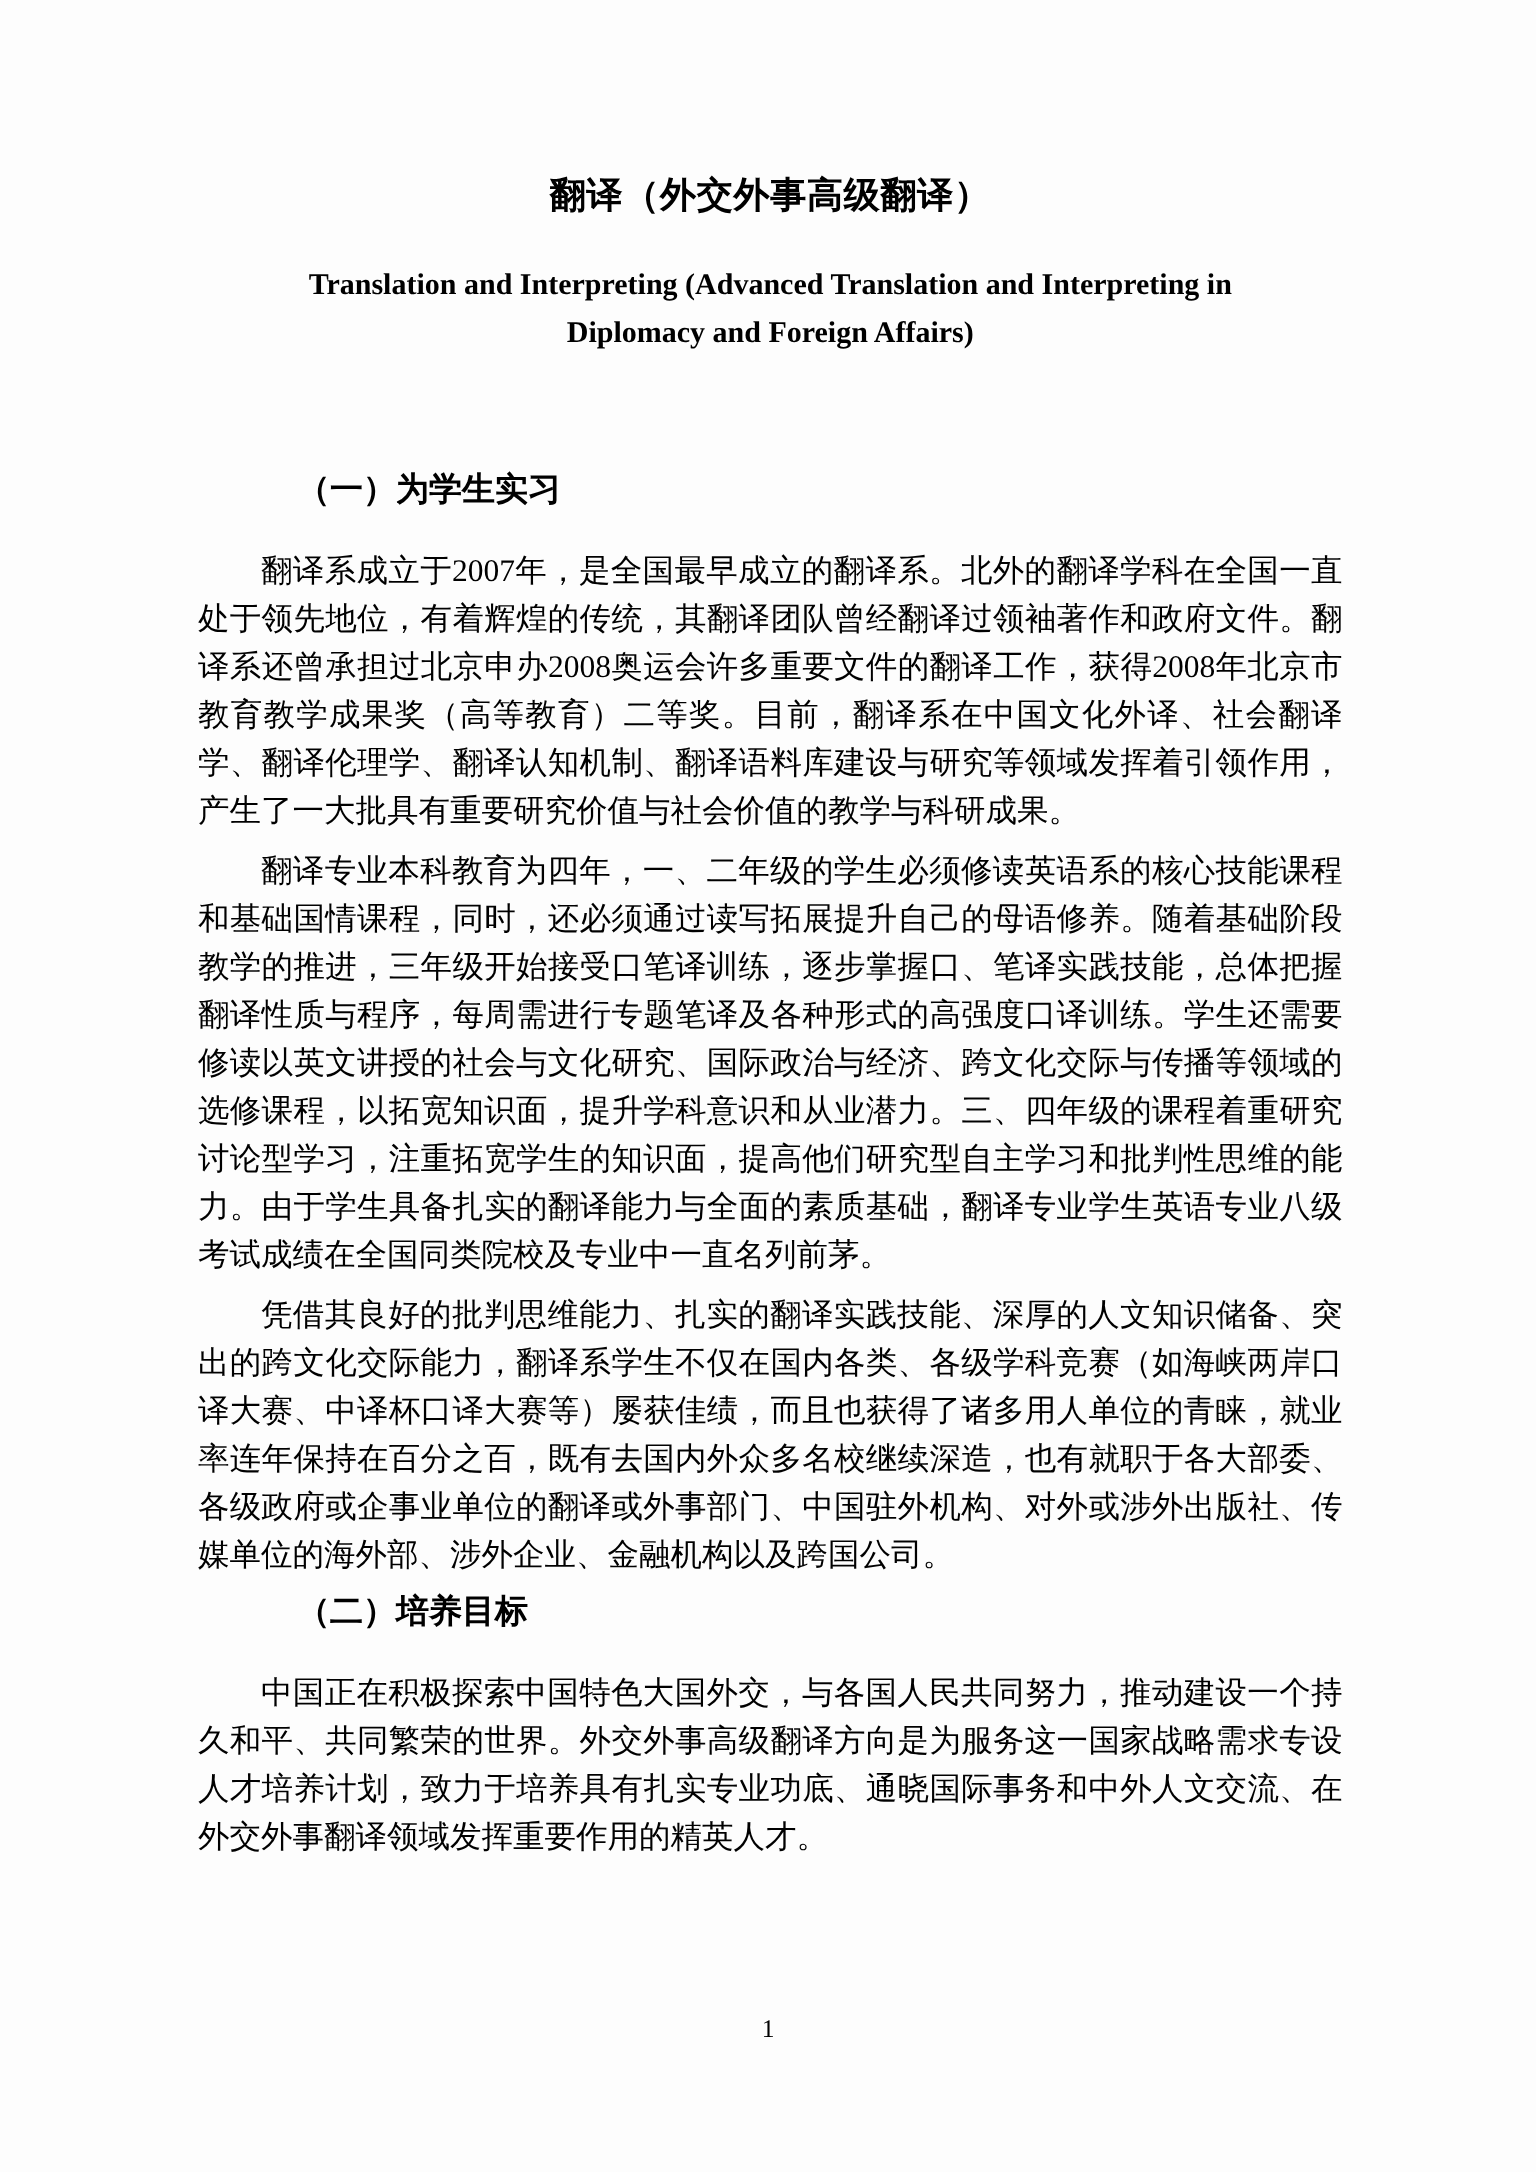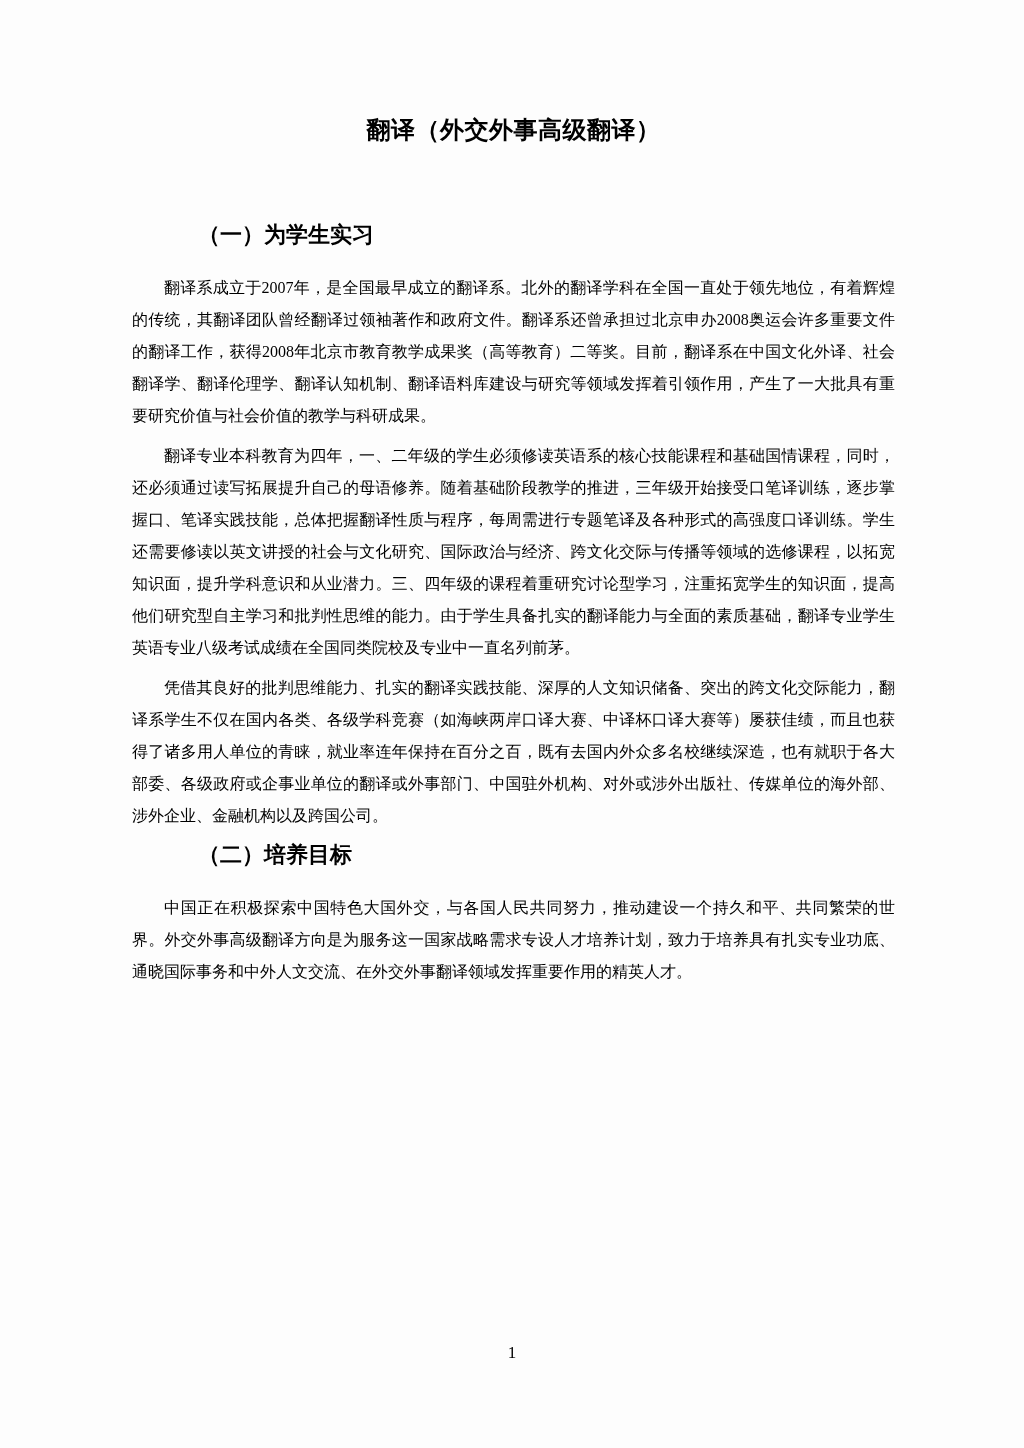--- a/index.html
+++ b/index.html
@@ -48,21 +48,21 @@
     margin-bottom: 22px;
   }
   .sec-heading.first {
     margin-top: 74px;
   }
   .sec-heading.second {
     margin-top: 0;
   }
   p.para {
     margin: 0 0 8px 0;
-    font-size: 16px;
+    font-size: 21px;
     line-height: 32px;
     text-align: justify;
     text-justify: inter-ideograph;
     text-indent: 2em;
   }
   .page-number {
     position: absolute;
     top: 1343px;
     left: 0;
     width: 100%;
@@ -72,20 +72,21 @@
   }
 </style>
 </head>
 <body>
 
 <div class="page">
   <div class="content">
 
     <h1 class="title-cn">翻译（外交外事高级翻译）</h1>
 
+    <h2 class="title-en"><span>Translation and Interpreting (Advanced Translation and Interpreting in</span><br><span>Diplomacy and Foreign Affairs)</span></h2>
 
     <section>
       <h3 class="sec-heading first">（一）为学生实习</h3>
       <p class="para">翻译系成立于2007年，是全国最早成立的翻译系。北外的翻译学科在全国一直处于领先地位，有着辉煌的传统，其翻译团队曾经翻译过领袖著作和政府文件。翻译系还曾承担过北京申办2008奥运会许多重要文件的翻译工作，获得2008年北京市教育教学成果奖（高等教育）二等奖。目前，翻译系在中国文化外译、社会翻译学、翻译伦理学、翻译认知机制、翻译语料库建设与研究等领域发挥着引领作用，产生了一大批具有重要研究价值与社会价值的教学与科研成果。</p>
       <p class="para">翻译专业本科教育为四年，一、二年级的学生必须修读英语系的核心技能课程和基础国情课程，同时，还必须通过读写拓展提升自己的母语修养。随着基础阶段教学的推进，三年级开始接受口笔译训练，逐步掌握口、笔译实践技能，总体把握翻译性质与程序，每周需进行专题笔译及各种形式的高强度口译训练。学生还需要修读以英文讲授的社会与文化研究、国际政治与经济、跨文化交际与传播等领域的选修课程，以拓宽知识面，提升学科意识和从业潜力。三、四年级的课程着重研究讨论型学习，注重拓宽学生的知识面，提高他们研究型自主学习和批判性思维的能力。由于学生具备扎实的翻译能力与全面的素质基础，翻译专业学生英语专业八级考试成绩在全国同类院校及专业中一直名列前茅。</p>
       <p class="para">凭借其良好的批判思维能力、扎实的翻译实践技能、深厚的人文知识储备、突出的跨文化交际能力，翻译系学生不仅在国内各类、各级学科竞赛（如海峡两岸口译大赛、中译杯口译大赛等）屡获佳绩，而且也获得了诸多用人单位的青睐，就业率连年保持在百分之百，既有去国内外众多名校继续深造，也有就职于各大部委、各级政府或企事业单位的翻译或外事部门、中国驻外机构、对外或涉外出版社、传媒单位的海外部、涉外企业、金融机构以及跨国公司。</p>
     </section>
 
     <section>
       <h3 class="sec-heading second">（二）培养目标</h3>

